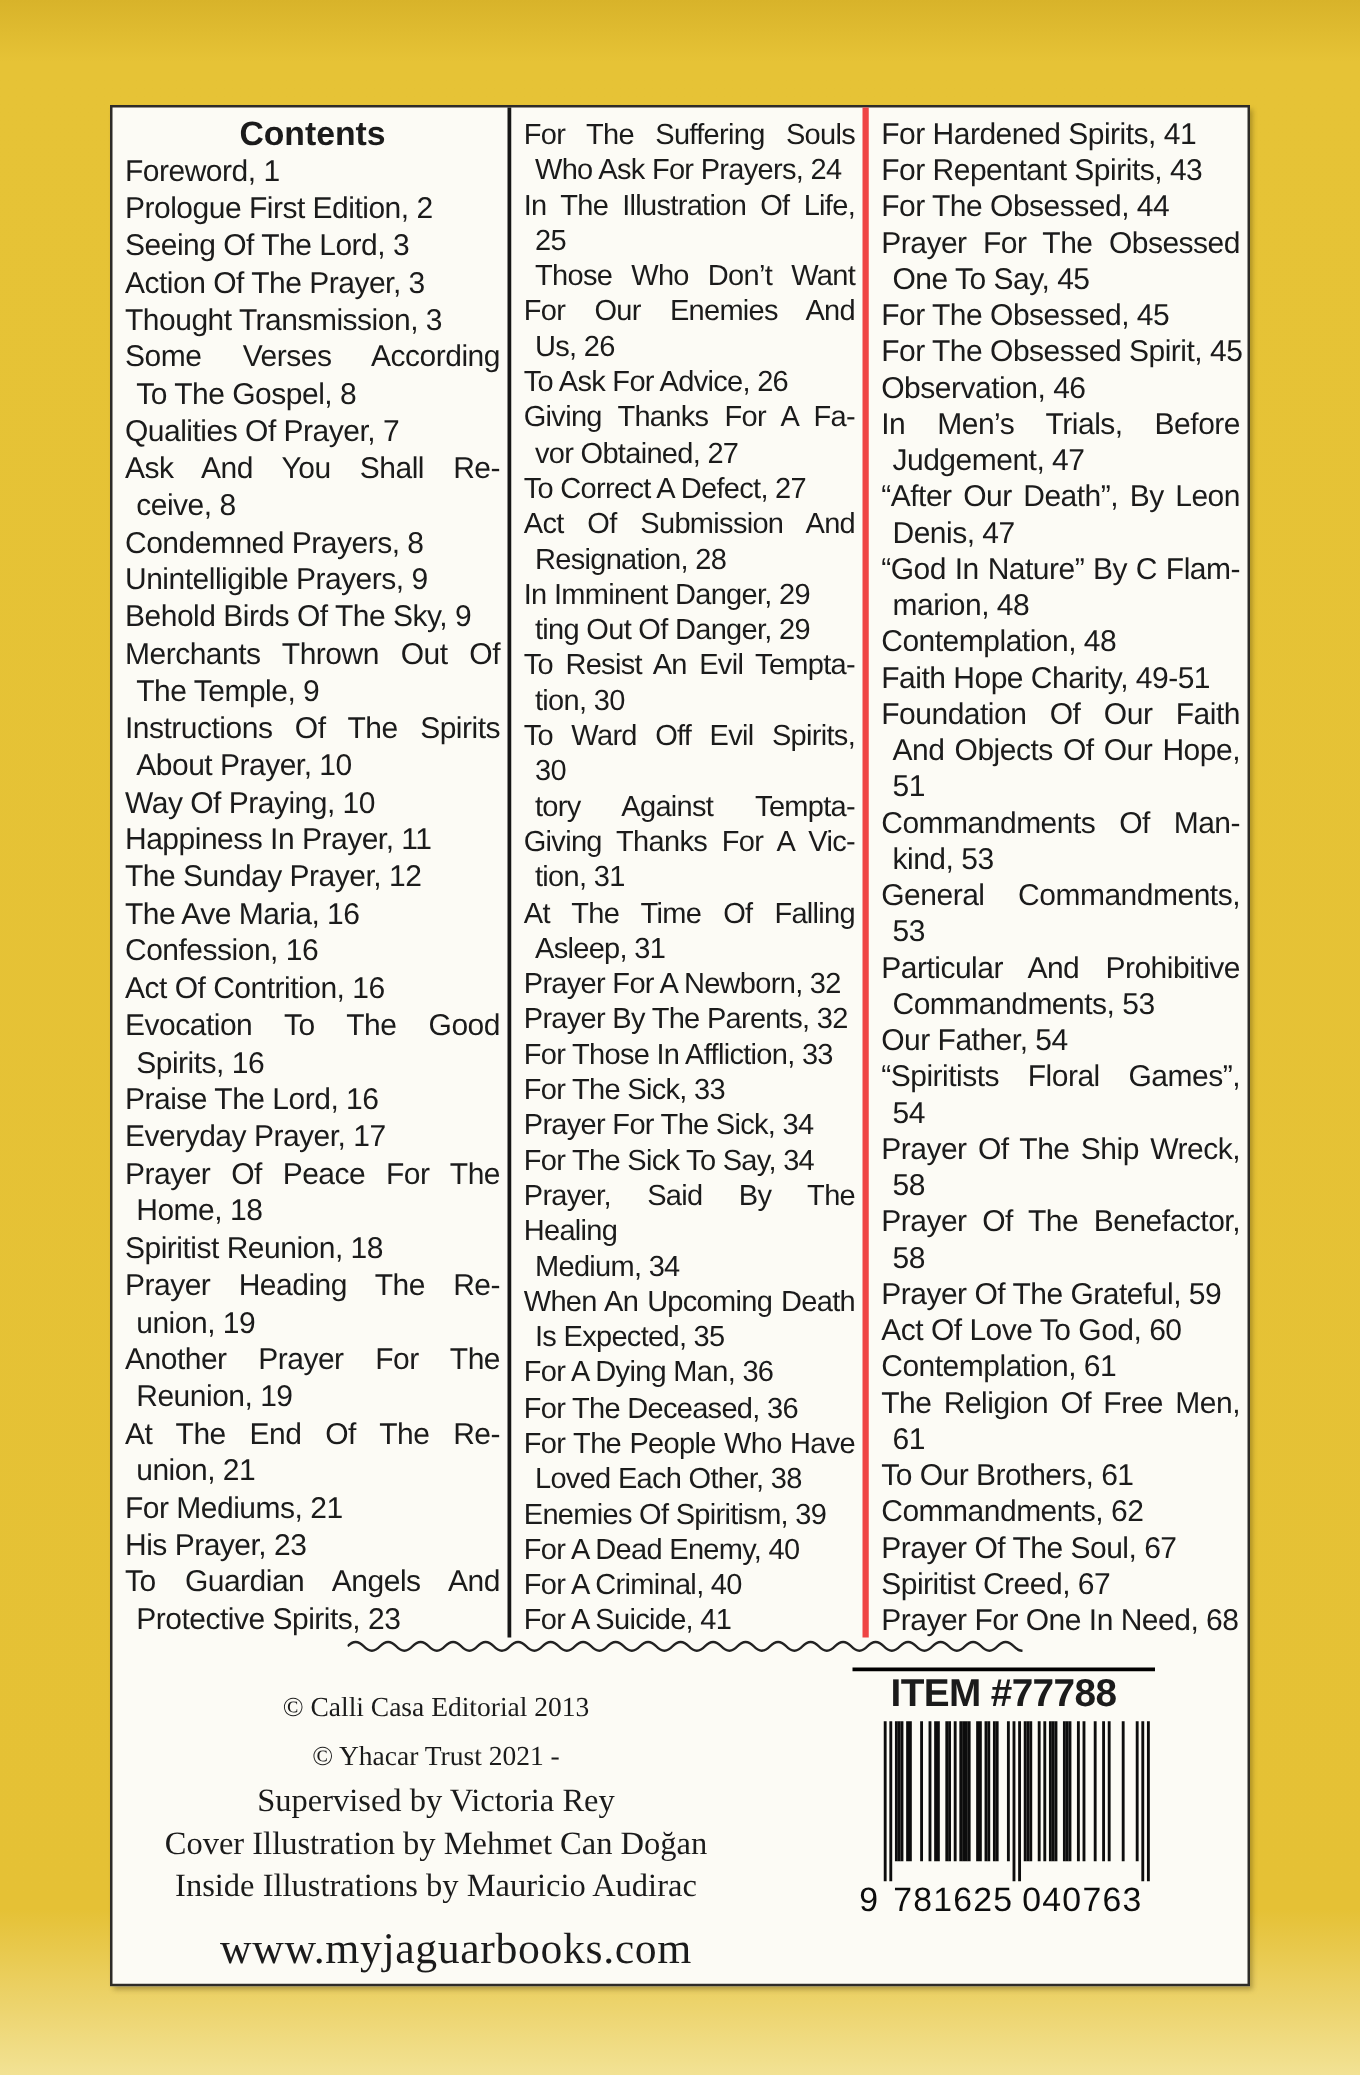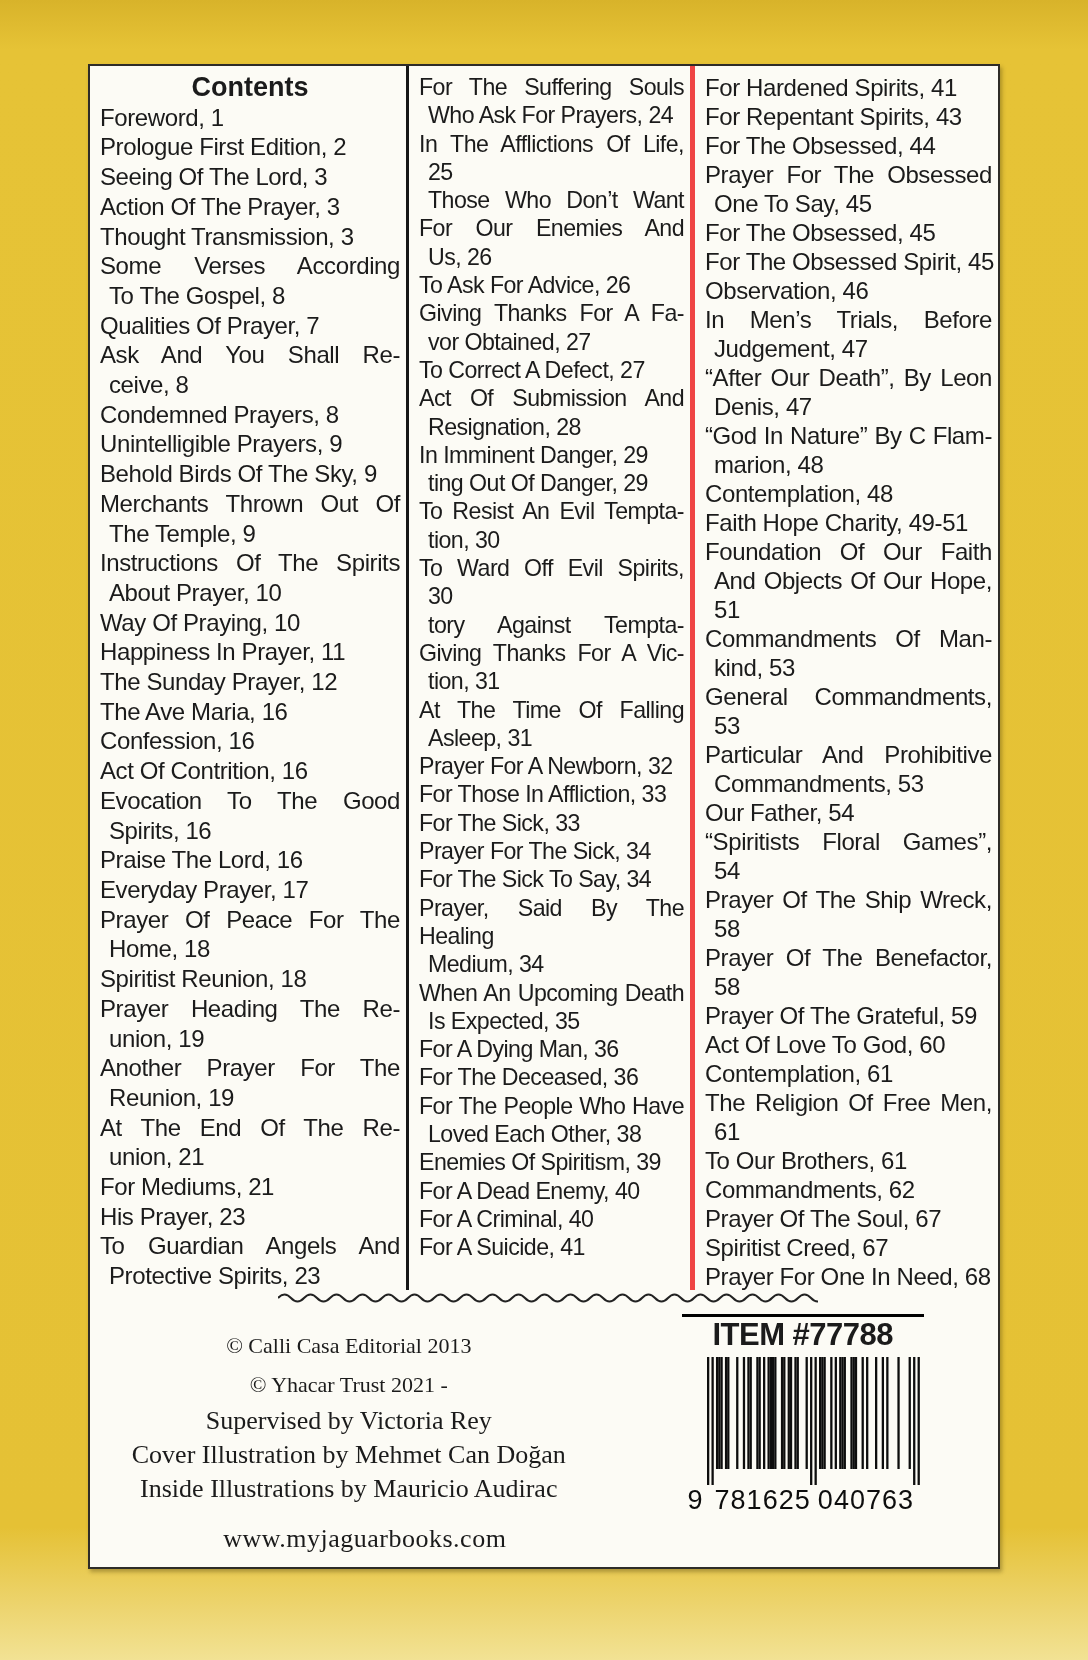--- a/index.html
+++ b/index.html
@@ -2,21 +2,21 @@
 <html><head>
 <meta charset="utf-8">
 <style>
   html,body { margin:0; padding:0; }
   body { font-family:"Liberation Sans", sans-serif; }
   .stage {
     position:relative; width:1088px; height:1660px; overflow:hidden;
     background:linear-gradient(180deg,#d8b32a 0,#e6c336 3%,#e5c135 92%,#edd571 97%,#f2e294 100%);
   }
   .paper {
-    position:absolute; left:88px; top:64px; width:912px; height:1505px;
+    position:absolute; left:88px; top:84px; width:912px; height:1505px;
     box-sizing:border-box; background:#fcfbf5; border:2px solid #2e2c28;
     box-shadow:2px 3px 4px rgba(60,50,10,.35);
     color:#1b1b1b;
   }
   .columns { display:flex; height:1224px; }
   .col { box-sizing:border-box; padding:7px 6px 0 10px; overflow:hidden; }
   .col1 { width:316px; }
   .col2 { width:289px; border-left:3px solid #161616; border-right:5px solid #ef4444; }
   .col3 { flex:1; }
   .heading { font-weight:bold; text-align:center; font-size:27px; }
@@ -28,21 +28,21 @@
   .line.j { text-align-last:justify; white-space:normal; }
   .line.cont { padding-left:9px; }
   .col1 .line, .col1 .heading { line-height:29.7px; }
   .col2 .line { line-height:28.3px; }
   .col3 .line { line-height:29px; }
   .wavy { margin:-4px 0 0 188px; height:12px; width:540px; }
   .footer { display:flex; margin-top:6px; }
   .colophon { width:57%; text-align:center; padding-top:12px; font-family:"Liberation Serif", serif; }
   .colo-line { font-size:26px; line-height:34px; }
   .colo-line.big { font-size:22px; line-height:39px; }
-  .website { font-size:26px; line-height:46px; margin-top:10px; letter-spacing:0.5px;margin-left:32px; }
+  .website { font-size:35px; line-height:46px; margin-top:10px; letter-spacing:0.5px;margin-left:32px; }
   .barcode-wrap { flex:1; display:flex; justify-content:center; }
   .barcode-inner { width:242px; height:fit-content; border-top:3px solid #000; text-align:center; }
   .item-label { font-size:31px; font-weight:700; line-height:36px; letter-spacing:-0.5px; font-family:"Liberation Sans", sans-serif; }
   .barcode-svg { display:block; margin:0 auto; }
 </style>
 </head>
 <body>
 
 <div class="stage">
   <div class="paper">
@@ -152,21 +152,21 @@
             </div>
           </div>
       </div>
       <div class="col col2">
         <div class="entries">
             <div class="entry">
               <div class="line j">For The Suffering Souls</div>
               <div class="line cont">Who Ask For Prayers, 24</div>
             </div>
             <div class="entry">
-              <div class="line j">In The Afflictions Of Life,</div>
+              <div class="line j">In The Illustration Of Life,</div>
               <div class="line cont">25</div>
             </div>
             <div class="entry">
               <div class="line cont j">Those Who Don’t Want</div>
               <div class="line j">For Our Enemies And</div>
               <div class="line cont">Us, 26</div>
             </div>
             <div class="entry">
               <div class="line">To Ask For Advice, 26</div>
             </div>
@@ -199,20 +199,23 @@
               <div class="line cont j">tory Against Tempta-</div>
               <div class="line j">Giving Thanks For A Vic-</div>
               <div class="line cont">tion, 31</div>
             </div>
             <div class="entry">
               <div class="line j">At The Time Of Falling</div>
               <div class="line cont">Asleep, 31</div>
             </div>
             <div class="entry">
               <div class="line">Prayer For A Newborn, 32</div>
+            </div>
+            <div class="entry">
+              <div class="line">Prayer By The Parents, 32</div>
             </div>
             <div class="entry">
               <div class="line">For Those In Affliction, 33</div>
             </div>
             <div class="entry">
               <div class="line">For The Sick, 33</div>
             </div>
             <div class="entry">
               <div class="line">Prayer For The Sick, 34</div>
             </div>

